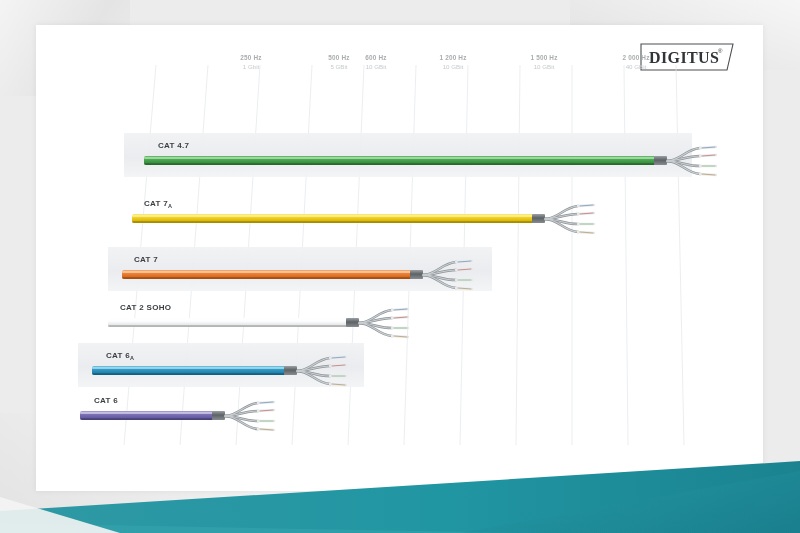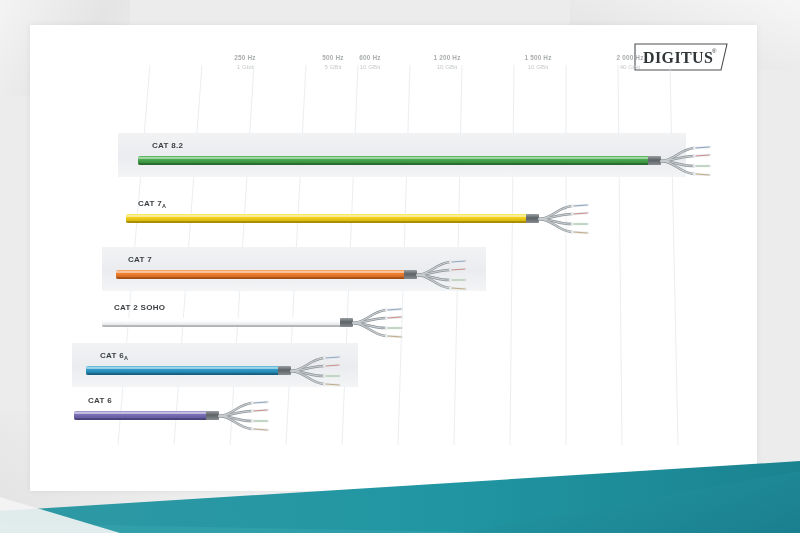--- a/index.html
+++ b/index.html
@@ -26,21 +26,21 @@
     background:linear-gradient(200deg,#f6f6f6 0%,#e6e6e6 70%);
   }
   .facet-bl{
     bottom:0; left:0; width:330px; height:120px;
     background:linear-gradient(35deg,#e2e2e2 0%,#f2f2f2 70%);
   }
 
   
   #content-card{
     position:absolute;
-    left:30px; top:25px; width:727px; height:466px;
+    left:36px; top:25px; width:727px; height:466px;
     background:#ffffff;
     box-shadow:0 0 6px rgba(0,0,0,.07);
   }
 
   
   #teal-wedge{
     position:absolute; left:0; bottom:0; width:800px; height:120px;
     overflow:hidden; pointer-events:none;
   }
   #teal-wedge svg{ display:block; }
@@ -174,21 +174,21 @@
       </div>
       <div class="freq-tick" style="left:600px">
         <span class="freq-hz">2 000 Hz</span>
         <span class="freq-rate">40 GBit</span>
       </div>
     </div>
 
     <div class="cable-row" style="top:100px;height:56px">
       <div class="row-band" style="left:88px;width:568px;top:8px"></div>
       <div class="row-label" style="left:122px;top:16px">
-        <span>CAT 8.2</span><sub></sub>
+        <span>CAT 4.7</span><sub></sub>
       </div>
       <div class="cable" style="left:108px;top:31px;width:512px">
         <div class="cable-jacket" style="background:linear-gradient(180deg,#62bd66 0%,#4aa94f 40%,#2f7d36 100%)"></div>
       </div>
       <div class="ferrule" style="left:618px;top:31px"></div>
       <div class="cable-end" style="left:630px;top:36px">
         <svg width="62" height="34" viewBox="0 0 62 34">
           <g stroke="#8e9498" stroke-width="2.6" fill="none" stroke-linecap="round">
             <path d="M1,17 C14,17 20,5 34,4"></path>
             <path d="M1,17 C14,17 20,12 34,12"></path>

